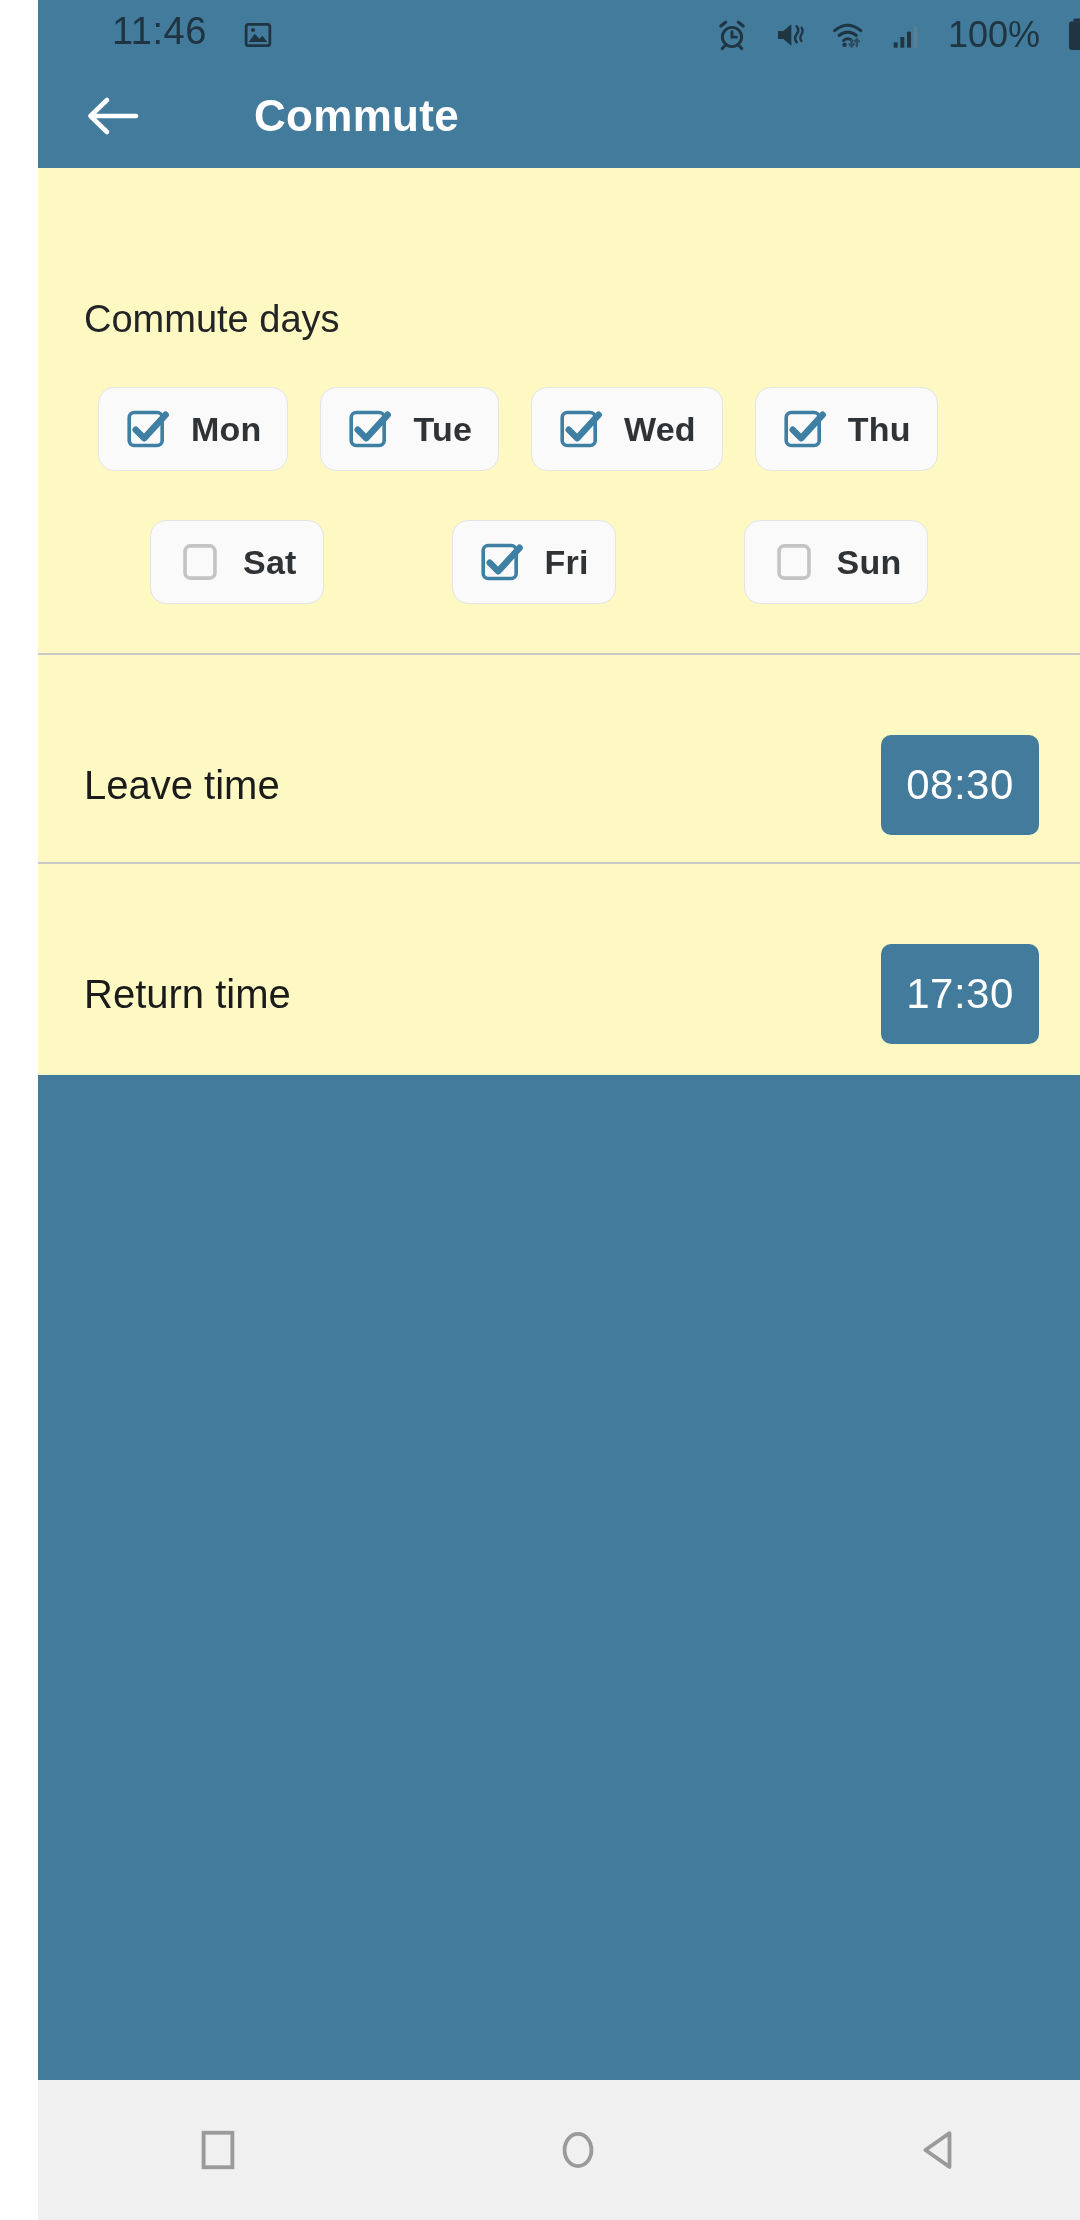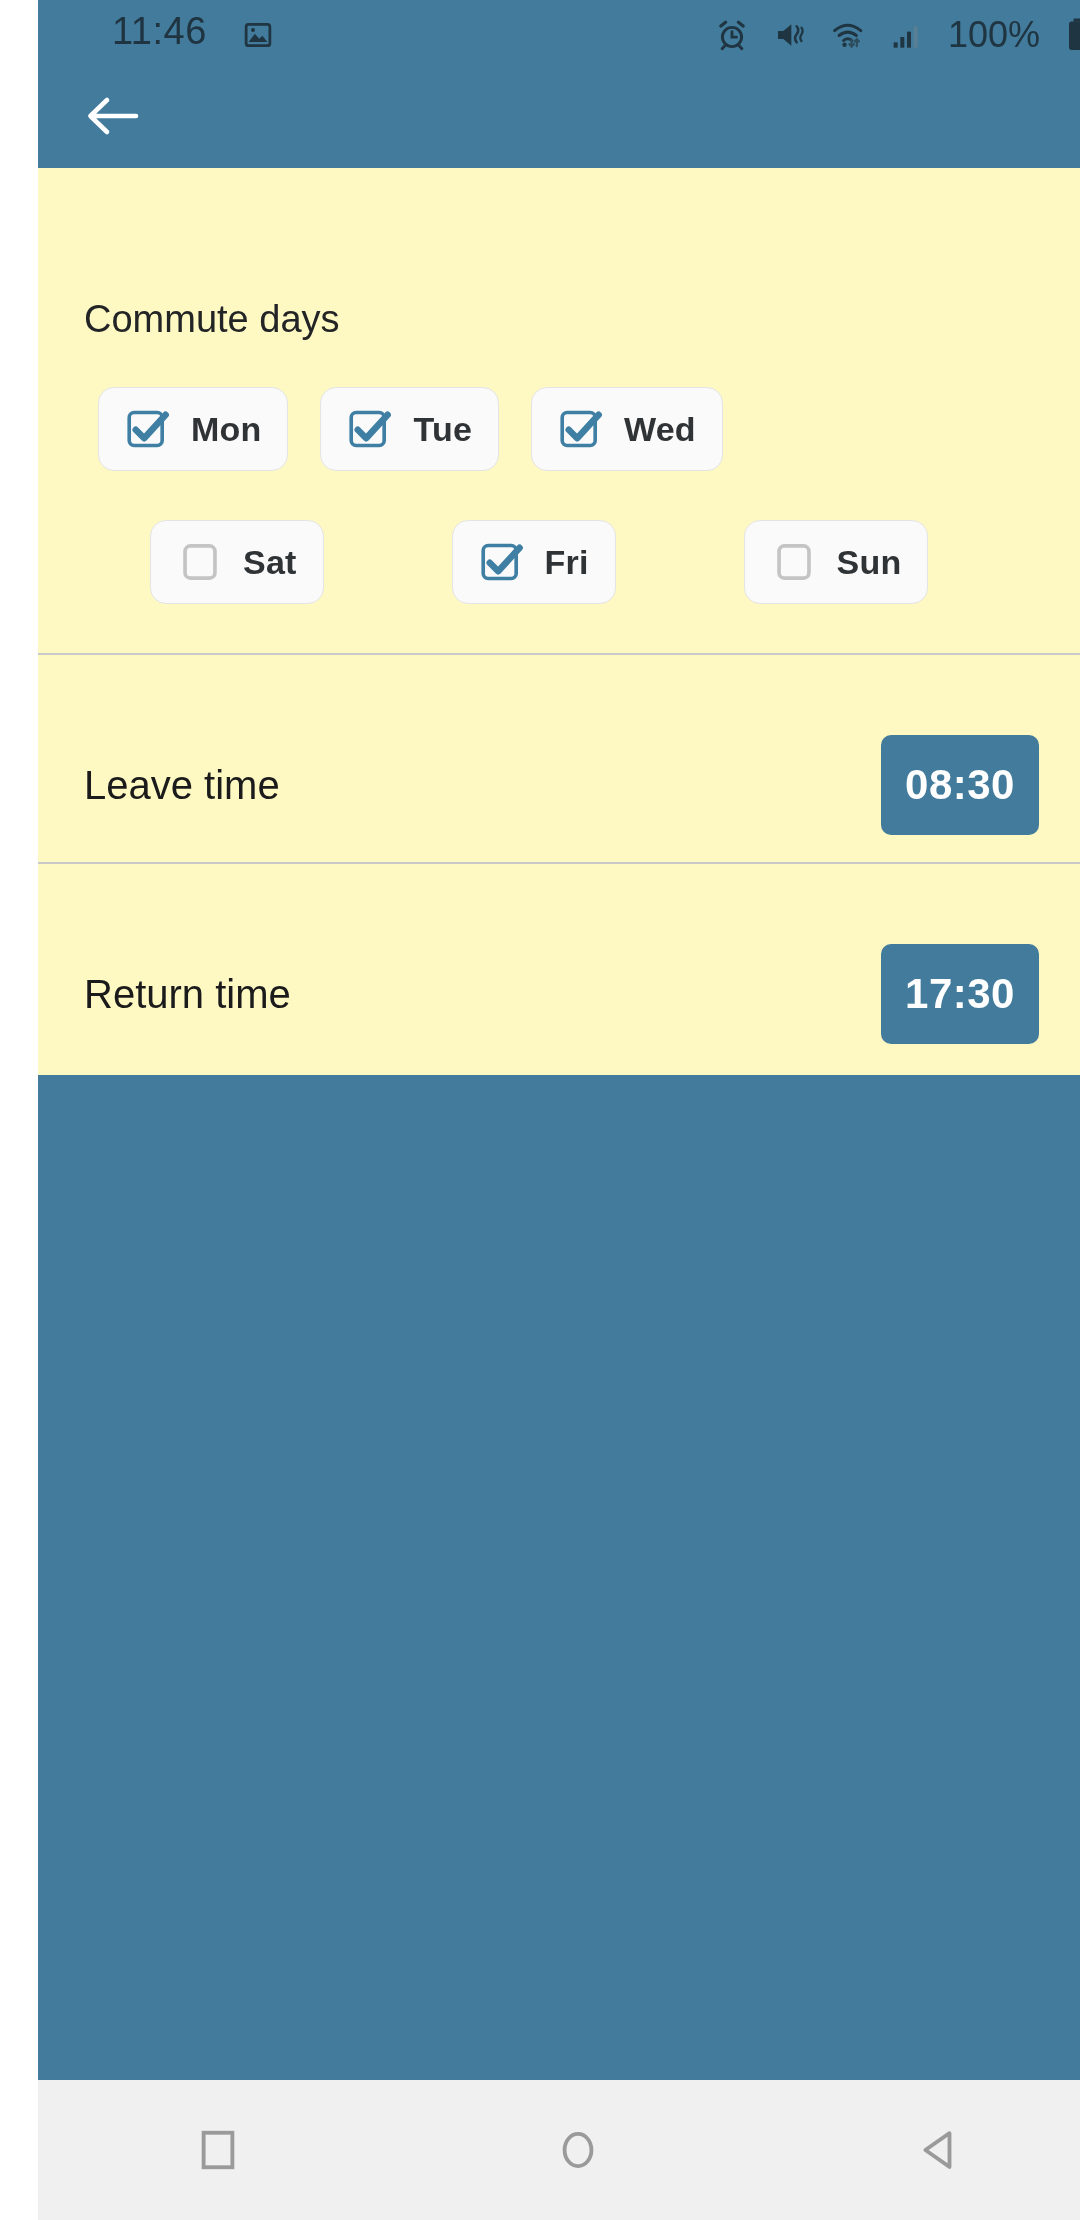--- a/index.html
+++ b/index.html
@@ -80,21 +80,21 @@
   }
   .time-label{
     position:absolute; left:46px; top:50%; transform:translateY(-50%);
     font-size:40px; color:#1b1b1b; font-weight:400;
   }
   .time-badge{
     position:absolute; right:79px; top:50%; transform:translateY(-50%);
     width:158px; height:100px; border-radius:10px;
     background:#427B9B; color:#ffffff;
     display:flex; align-items:center; justify-content:center;
-    font-size:42px; font-weight:700; letter-spacing:.5px; cursor:pointer;
+    font-size:42px; font-weight:400; letter-spacing:.5px; cursor:pointer;
   }
 
   
   .edge-panel{
     position:absolute; left:1050px; top:722px; width:46px; height:410px;
     border:2px solid #b9bfc4; border-top-left-radius:26px;
     border-bottom-left-radius:26px; border-right:none;
     background:#ffffff;
   }
   .edge-panel-fill{
@@ -172,20 +172,21 @@
       </svg>
     </div>
   </div>
 
   <div class="appbar">
     <div class="back-btn">
       <svg width="54" height="40" viewBox="0 0 27 20">
         <path d="M25 10 H2.5 M10.5 2 L2.2 10 L10.5 18" fill="none" stroke="#ffffff" stroke-width="2.3" stroke-linecap="round" stroke-linejoin="round"></path>
       </svg>
     </div>
+    <div class="appbar-title">Commute</div>
   </div>
 
   <div class="sheet">
 
     <div class="section-title">Commute days</div>
 
     <div class="chips-row row1">
 
       <div class="chip">
         <span class="cb">
@@ -210,20 +211,29 @@
       <div class="chip">
         <span class="cb">
           <svg width="46" height="46" viewBox="0 0 24 24">
             <rect x="2.2" y="3.4" width="17.2" height="17.2" rx="2.6" fill="none" stroke="#3E7FA3" stroke-width="1.9"></rect>
             <path d="M5.6 12.4 L10 16.8 L21.2 4.6" fill="none" stroke="#3E7FA3" stroke-width="3.4" stroke-linecap="round" stroke-linejoin="round"></path>
           </svg>
         </span>
         <span class="chip-label">Wed</span>
       </div>
 
+      <div class="chip">
+        <span class="cb">
+          <svg width="46" height="46" viewBox="0 0 24 24">
+            <rect x="2.2" y="3.4" width="17.2" height="17.2" rx="2.6" fill="none" stroke="#3E7FA3" stroke-width="1.9"></rect>
+            <path d="M5.6 12.4 L10 16.8 L21.2 4.6" fill="none" stroke="#3E7FA3" stroke-width="3.4" stroke-linecap="round" stroke-linejoin="round"></path>
+          </svg>
+        </span>
+        <span class="chip-label">Thu</span>
+      </div>
     </div>
 
     <div class="chips-row row2">
 
       <div class="chip">
         <span class="cb">
           <svg width="46" height="46" viewBox="0 0 24 24">
             <rect x="4.2" y="3.6" width="15.6" height="16.8" rx="2.8" fill="none" stroke="#C4C4C4" stroke-width="1.9"></rect>
           </svg>
         </span>

